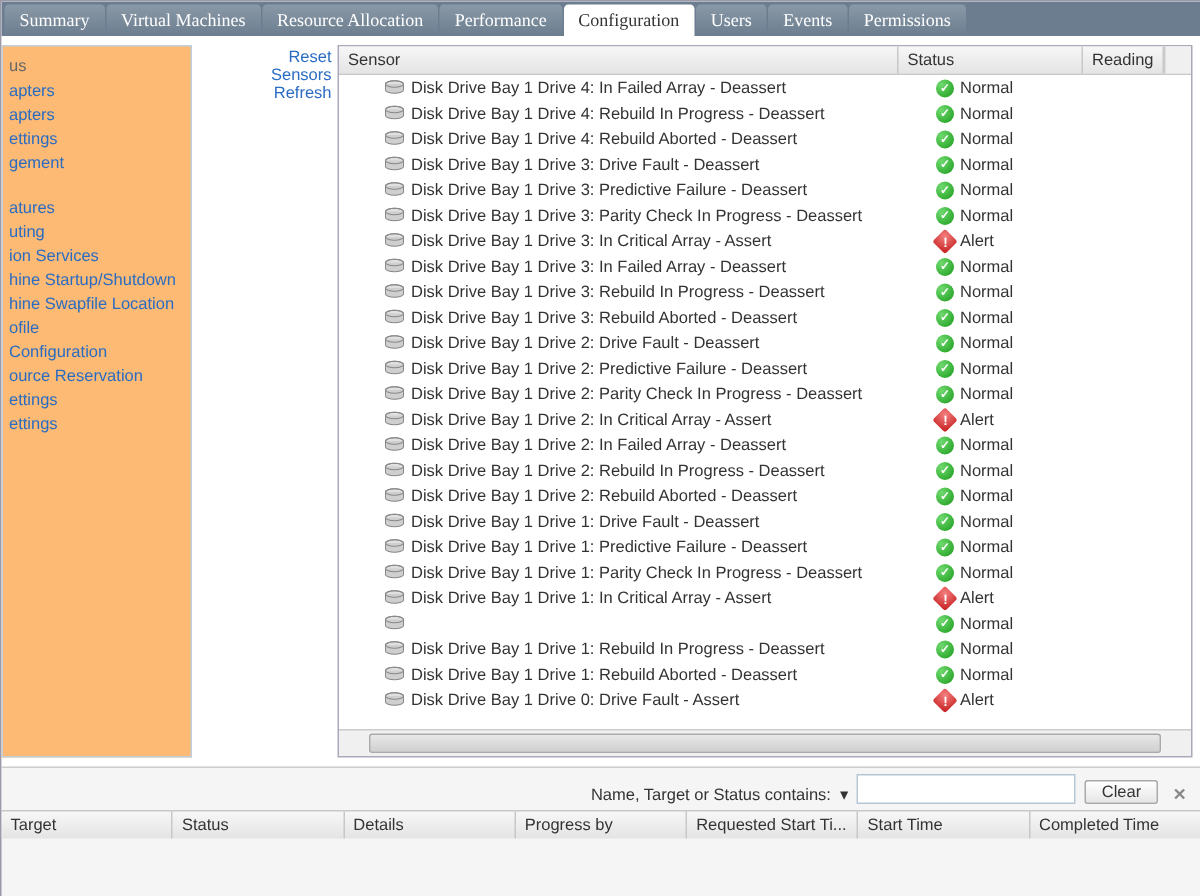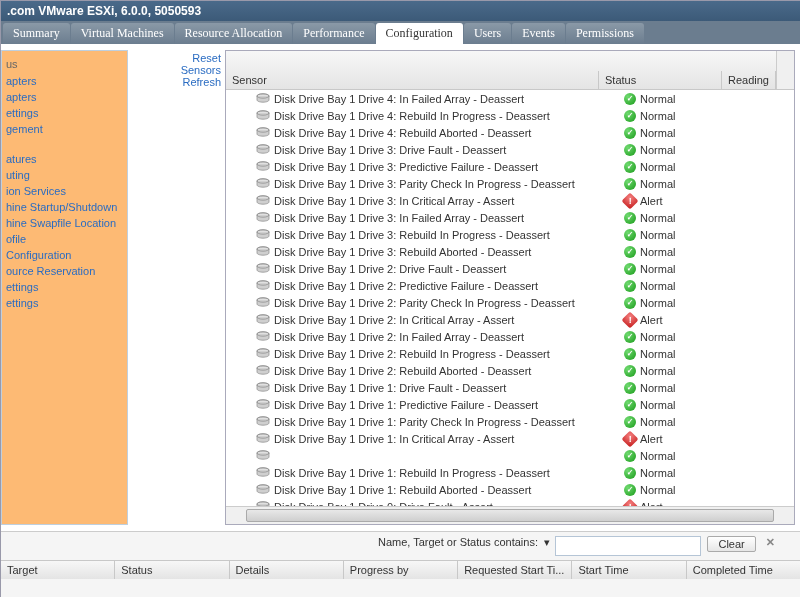--- a/index.html
+++ b/index.html
@@ -10,51 +10,50 @@
   .tab.active{background:#fff;color:#333;}
   .body{display:flex;height:calc(100% - 110px);background:#fff;}
   .leftnav{width:125px;border:1px solid #bfcfde;margin:6px 0 6px 0;background:#fdba74;overflow:hidden;padding:4px 0;}
   .leftnav .hdr{color:#666;padding:3px 4px;}
   .leftnav a{display:block;color:#2a6cc2;padding:2px 4px;text-decoration:none;white-space:nowrap;}
   .main{flex:1;margin:6px 6px 6px 6px;display:flex;flex-direction:row;min-width:0;}
   .toplinks{text-align:right;padding:2px 4px;}
   .toplinks a{color:#2a6cc2;text-decoration:none;margin-left:14px;}
   .gridwrap{flex:1;border:1px solid #aab;background:#fff;display:flex;flex-direction:column;min-height:0;}
   .gridhead{display:flex;background:linear-gradient(#f7f7f7,#e4e4e4);border-bottom:1px solid #c8c8c8;}
-  .gh{padding:3px 6px;border-right:1px solid #c8c8c8;font-size:11px;color:#333;margin-top:20px;}
+  .gh{padding:3px 6px;border-right:1px solid #c8c8c8;font-size:11px;color:#333;}
   .gh.sensor{flex:0 0 360px;}
   .gh.status{flex:0 0 110px;}
   .gh.reading{flex:1;}
   .gridbody{flex:1;overflow-y:scroll;overflow-x:auto;position:relative;}
   .row{display:flex;align-items:center;height:17px;white-space:nowrap;}
   .row .cell{padding:0 4px;font-size:11px;}
   .row .c-sensor{flex:0 0 360px;display:flex;align-items:center;gap:4px;padding-left:30px;}
   .row .c-status{flex:0 0 110px;display:flex;align-items:center;gap:4px;}
   .row .c-reading{flex:1;}
   .ico-disk{width:14px;height:11px;display:inline-block;}
   .ico-disk svg{display:block;}
   .ico-status{width:12px;height:12px;border-radius:50%;display:inline-flex;align-items:center;justify-content:center;color:#fff;font-size:8px;font-weight:bold;}
   .ico-status.normal{background:radial-gradient(circle at 30% 30%,#6fda6f,#1a9a1a);}
   .ico-status.alert{background:radial-gradient(circle at 30% 30%,#f58080,#c21818);transform:rotate(45deg);border-radius:2px;}
   .ico-status.alert span{transform:rotate(-45deg);font-size:9px;}
   .hscroll{height:17px;background:#f0f0f0;border-top:1px solid #ccc;position:relative;}
   .hscroll .thumb{position:absolute;left:20px;right:20px;top:2px;bottom:2px;background:linear-gradient(#e8e8e8,#cfcfcf);border:1px solid #aaa;border-radius:2px;}
-  .filterbar{border-top:1px solid #ccc;background:#f5f5f5;padding:4px 22px;display:flex;align-items:flex-start;justify-content:flex-end;gap:6px;font-size:11px;}
+  .filterbar{border-top:1px solid #ccc;background:#f5f5f5;padding:4px 6px;display:flex;align-items:flex-end;justify-content:flex-end;gap:6px;font-size:11px;}
   .filterbar input{border:1px solid #b5c5d6;height:16px;width:140px;font-size:11px;}
   .filterbar .btn{border:1px solid #aaa;background:linear-gradient(#fff,#e6e6e6);padding:1px 10px;border-radius:2px;cursor:pointer;}
   .filterbar .xbtn{font-family:Arial;font-weight:bold;color:#888;cursor:pointer;padding:0 4px;}
   .taskhead{display:flex;background:linear-gradient(#f7f7f7,#e4e4e4);border-top:1px solid #c8c8c8;}
   .taskhead .th{padding:3px 6px;border-right:1px solid #c8c8c8;font-size:11px;flex:1;white-space:nowrap;overflow:hidden;}
   .vscroll-ind{width:17px;background:#f0f0f0;border-left:1px solid #ccc;}
 </style>
 </head>
 <body>
 
 <div class="window">
-  <div class="titlebar">.com VMware ESXi, 6.0.0, 5050593</div>
 
   <div class="tabstrip" id="tabstrip">
       <div class="tab">Summary</div>
       <div class="tab">Virtual Machines</div>
       <div class="tab">Resource Allocation</div>
       <div class="tab">Performance</div>
       <div class="tab active">Configuration</div>
       <div class="tab">Users</div>
       <div class="tab">Events</div>
       <div class="tab">Permissions</div>

